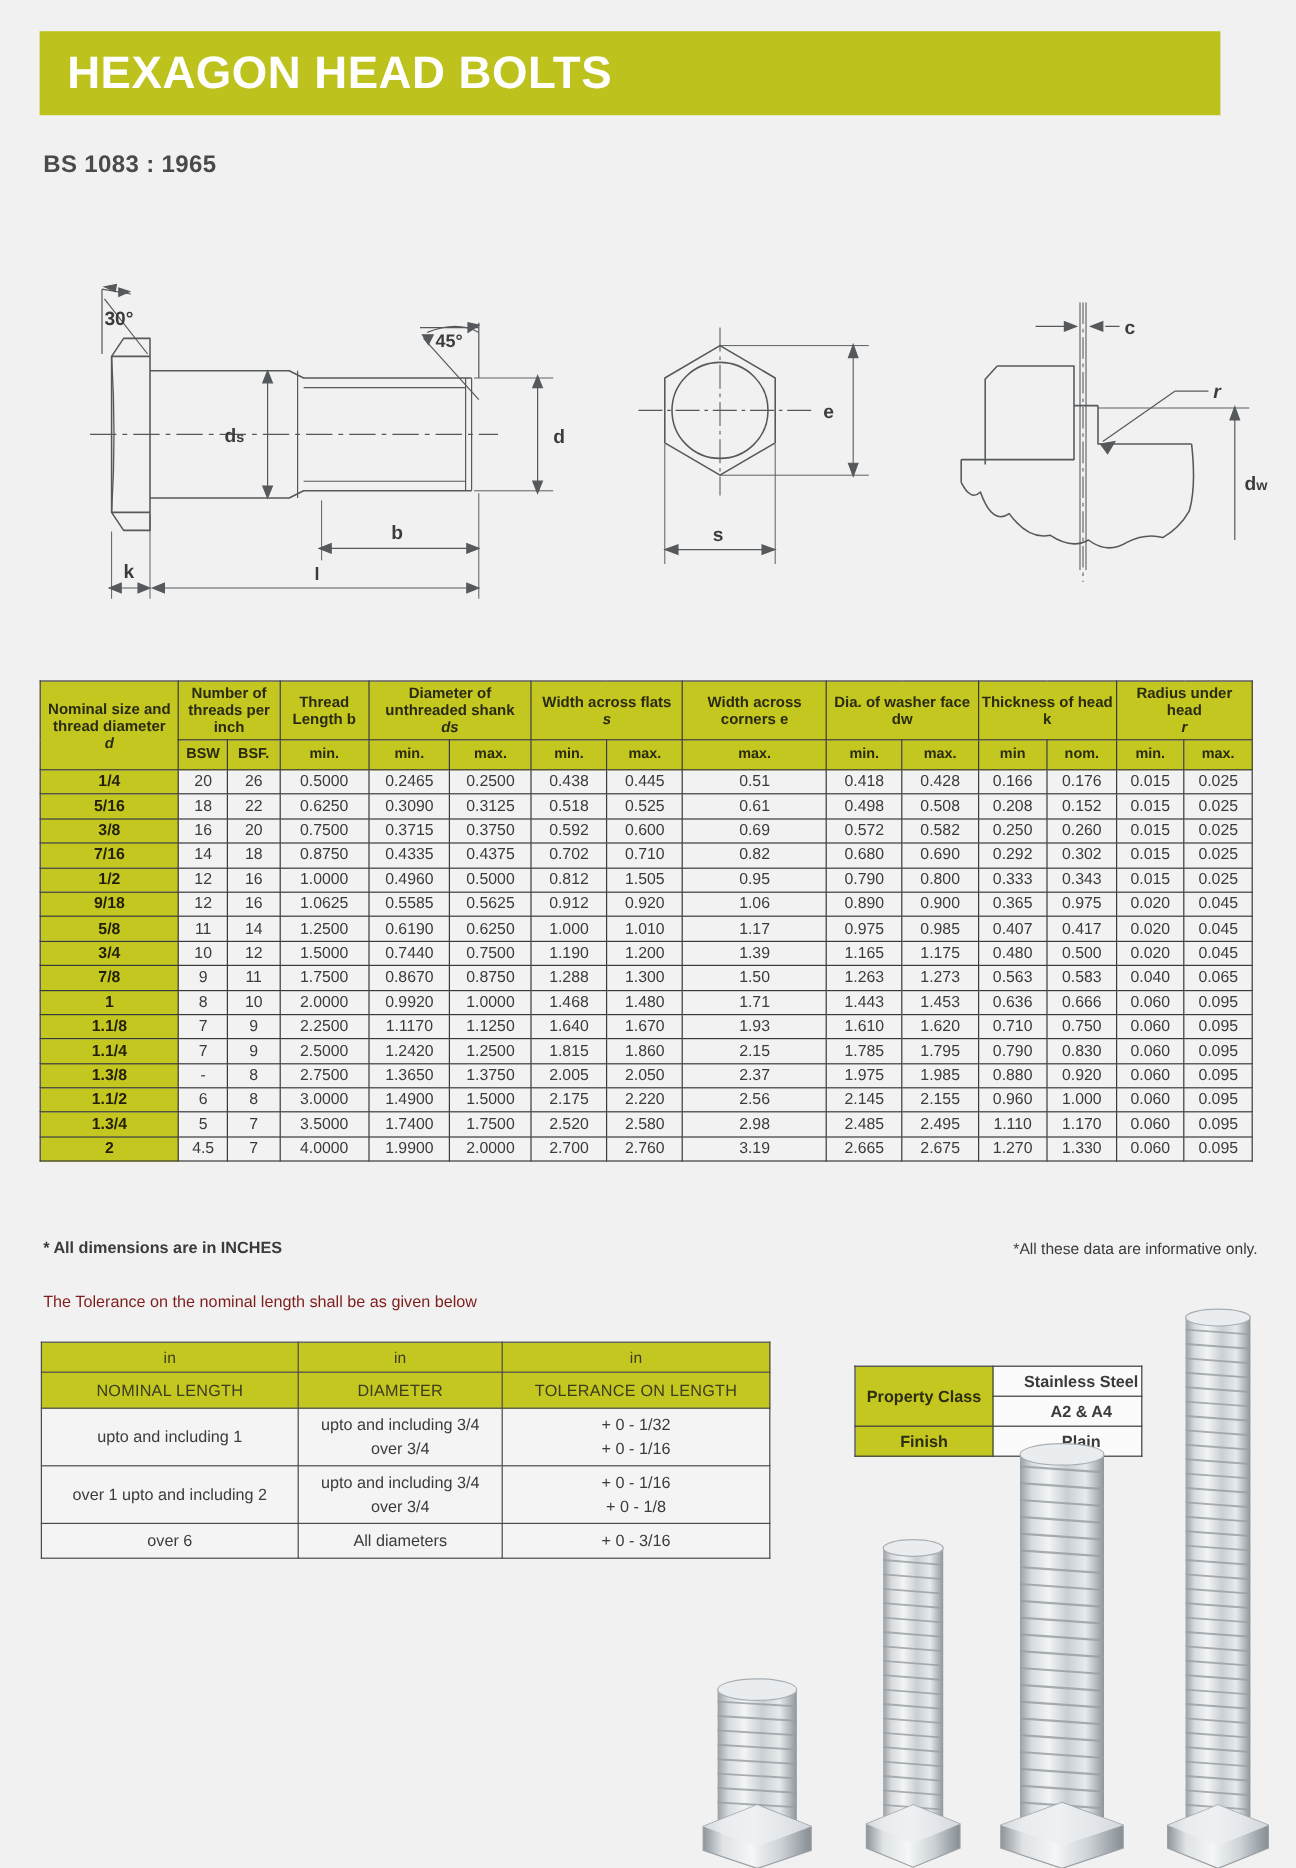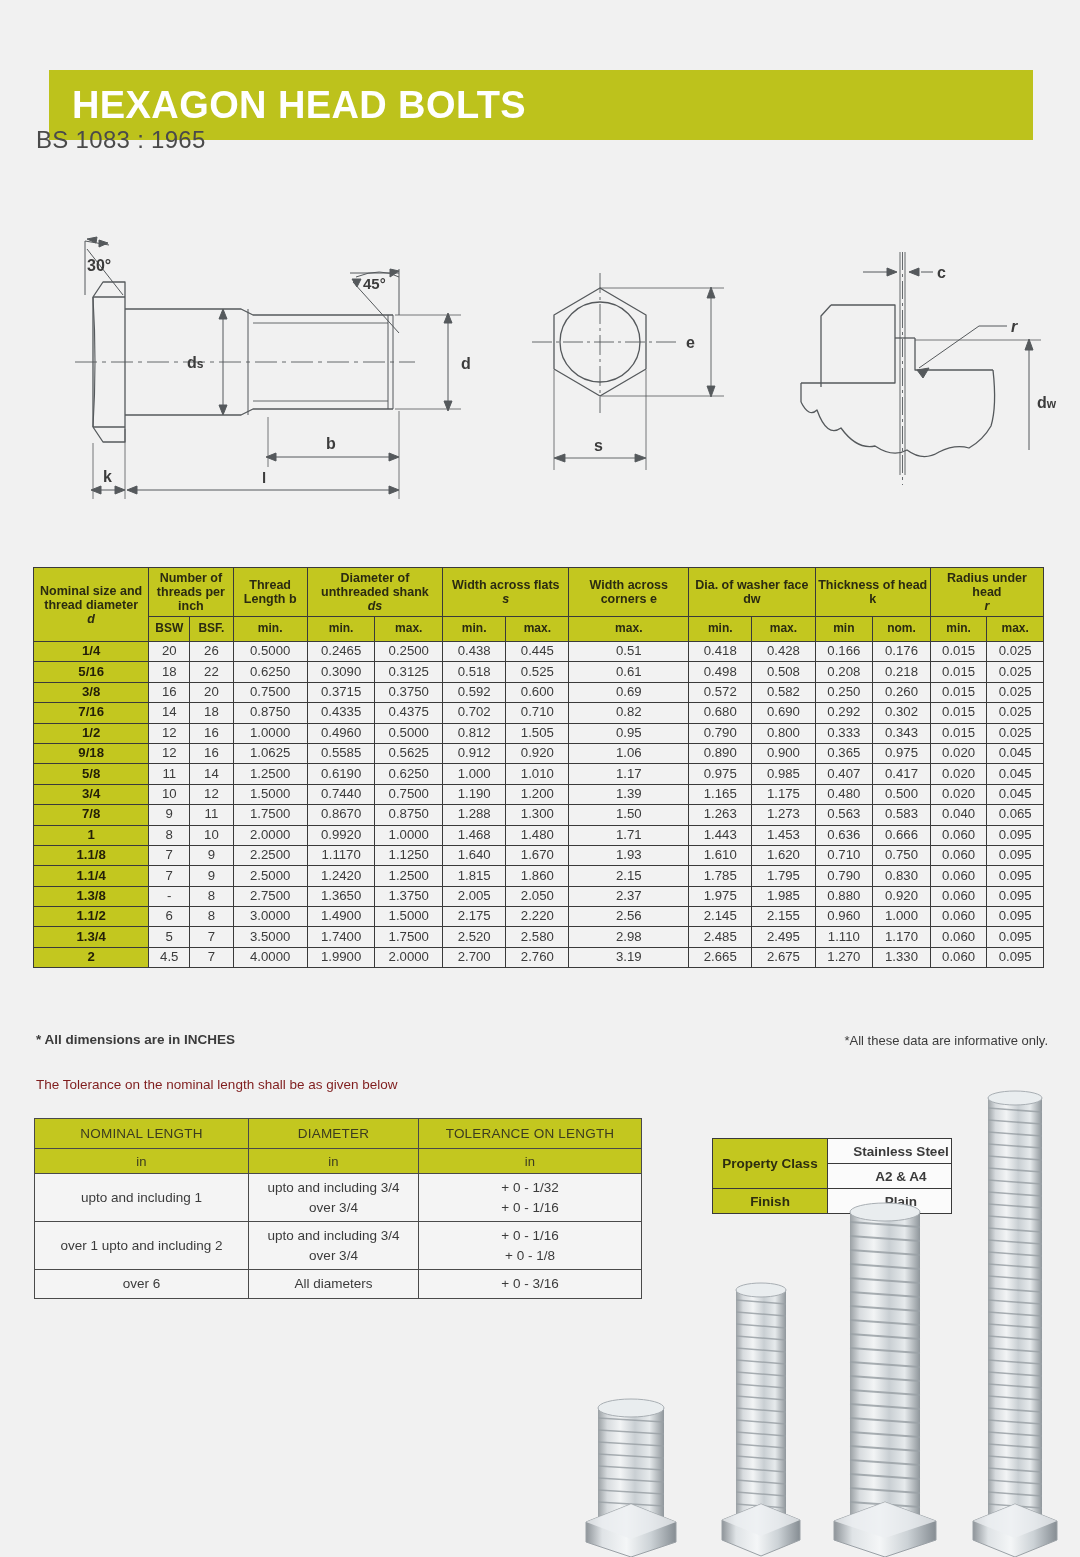--- a/index.html
+++ b/index.html
@@ -8,31 +8,31 @@
     background:#f1f1f1;
     font-family:"Liberation Sans", sans-serif;
     color:#333;
     overflow:hidden;
     position:relative;
   }
   .page{position:relative;width:1080px;height:1557px;}
 
   
   .title-bar{
-    position:absolute;left:49px;top:26px;width:984px;height:70px;
+    position:absolute;left:33px;top:26px;width:984px;height:70px;
     background:#bdc21c;
-    display:flex;align-items:center;margin-top:44px;
+    display:flex;align-items:center;
   }
   .title-bar .t{
     color:#ffffff;font-size:38px;font-weight:700;letter-spacing:.4px;
     padding-left:23px;
   }
   .standard{
     position:absolute;left:36px;top:126px;
-    font-size:24px;font-weight:400;color:#4a4a4a;letter-spacing:.3px;
+    font-size:20px;font-weight:700;color:#4a4a4a;letter-spacing:.3px;
   }
 
   
   .drawings{position:absolute;left:33px;top:210px;width:1010px;height:320px;}
   .dwg{position:absolute;}
   .dwg svg{display:block;}
 
   
   .maintable{
     position:absolute;left:33px;top:567px;
@@ -336,21 +336,21 @@
           <td>22</td>
           <td>0.6250</td>
           <td>0.3090</td>
           <td>0.3125</td>
           <td>0.518</td>
           <td>0.525</td>
           <td>0.61</td>
           <td>0.498</td>
           <td>0.508</td>
           <td>0.208</td>
-          <td>0.218</td>
+          <td>0.152</td>
           <td>0.015</td>
           <td>0.025</td>
         </tr>
         <tr>
           <td class="size">3/8</td>
           <td>16</td>
           <td>20</td>
           <td>0.7500</td>
           <td>0.3715</td>
           <td>0.3750</td>
@@ -593,28 +593,28 @@
   <div class="note-tol">The Tolerance on the nominal length shall be as given below</div>
 
   <table class="toltable">
     <colgroup>
         <col style="width:214px">
         <col style="width:170px">
         <col style="width:223px">
       </colgroup>
     <thead>
       <tr>
+        <th class="unit">in</th>
+        <th class="unit">in</th>
+        <th class="unit">in</th>
+      </tr>
+      <tr>
         <th>NOMINAL LENGTH</th>
         <th>DIAMETER</th>
         <th>TOLERANCE ON LENGTH</th>
-      </tr>
-      <tr>
-        <th class="unit">in</th>
-        <th class="unit">in</th>
-        <th class="unit">in</th>
       </tr>
     </thead>
     <tbody id="toltable-body">
         <tr>
           <td>upto and including 1</td>
           <td>upto and including 3/4<br>over 3/4</td>
           <td>+ 0  -  1/32<br>+ 0  -  1/16</td>
         </tr>
         <tr>
           <td>over 1 upto and including 2</td>

